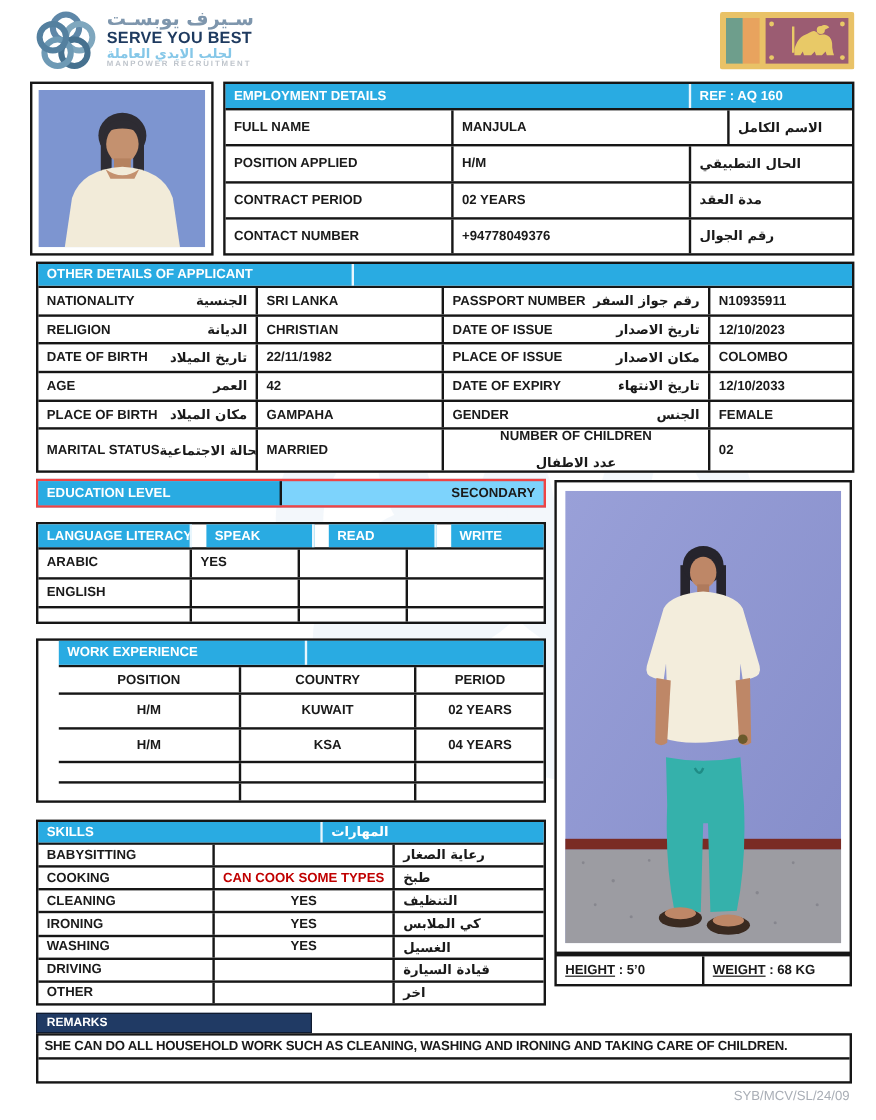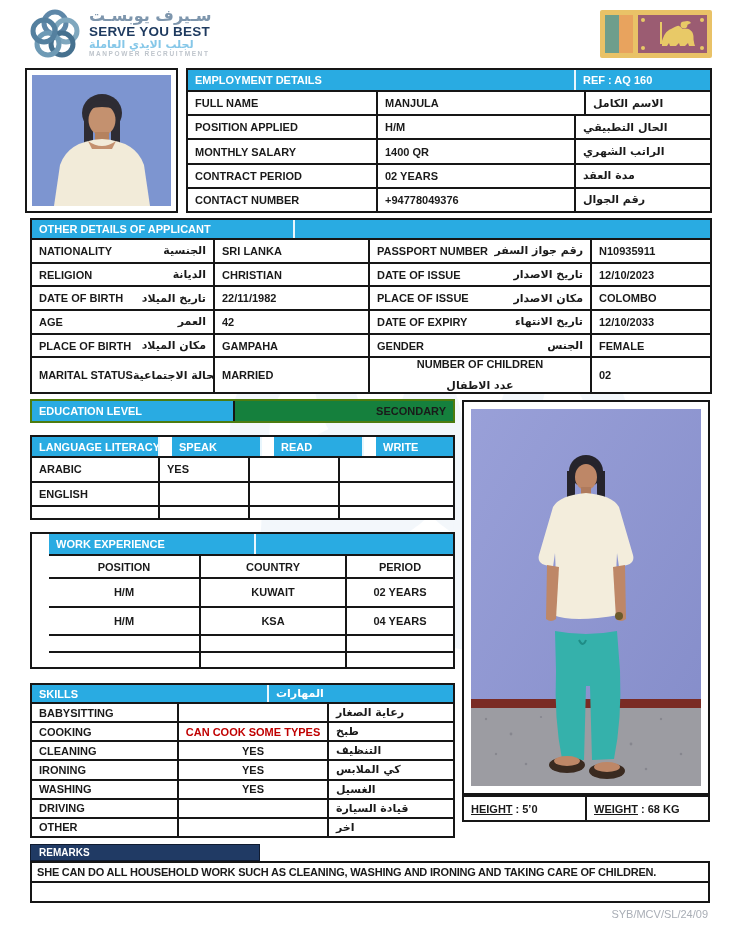--- a/index.html
+++ b/index.html
@@ -40,21 +40,21 @@
   .ls-en { color:#BFC5CC; font-size:6.5px; font-weight:bold; letter-spacing:1.6px; }
 
   .flag-box { position:absolute; left:600px; top:10px; width:112px; height:48px; }
 
   
   .photo-frame { position:absolute; border:2px solid #161616; background:#fff; padding:5px; }
   .photo-frame svg { display:block; }
 
   
   .edu { position:absolute; left:30px; top:399px; width:425px; height:24px;
-         border:2px solid #4d7c0f; display:flex; background:#15803d; }
+         border:2px solid #ef4444; display:flex; background:#7dd3fc; }
   .edu .bar-cell { width:203px; background:#29ABE2; color:#fff; font-size:11px; font-weight:bold;
                    display:flex; align-items:center; padding:0 7px; border-right:2px solid #161616; }
   .edu .val-cell { flex:1; display:flex; align-items:center; justify-content:flex-end;
                    padding:0 7px; font-size:11px; font-weight:bold; }
 
   
   .remarks-tab { position:absolute; left:30px; top:844px; width:230px; height:17px;
                  background:#203A64; color:#fff; font-size:10px; font-weight:bold;
                  display:flex; align-items:center; padding:0 8px; border:1px solid #101b30; }
   .remarks-box { position:absolute; left:30px; top:861px; width:680px; height:42px;
@@ -136,32 +136,27 @@
     </svg>
   </div>
 
   <div class="tbl" style="left:186px; top:68px; width:526px; height:145px;">
     <div class="trow head" style="height:22px;">
       <div class="tcell" style="width:388px;">EMPLOYMENT DETAILS</div>
       <div class="tcell" style="flex:1;">REF : AQ 160</div>
     </div>
     <div class="trow grow">
       <div class="tcell" style="width:190px;">FULL NAME</div>
-      <div class="tcell" style="width:208px;">MANJULA</div>
+      <div class="tcell" style="width:230px;">MANJULA</div>
       <div class="tcell right ar" style="flex:1;">الاسم الكامل</div>
     </div>
     <div class="trow grow">
       <div class="tcell" style="width:190px;">POSITION APPLIED</div>
       <div class="tcell" style="width:198px;">H/M</div>
       <div class="tcell right ar" style="flex:1;">الحال التطبيقي</div>
-    </div>
-    <div class="trow grow">
-      <div class="tcell" style="width:190px;">MONTHLY SALARY</div>
-      <div class="tcell" style="width:198px;">1400 QR</div>
-      <div class="tcell right ar" style="flex:1;">الراتب الشهري</div>
     </div>
     <div class="trow grow">
       <div class="tcell" style="width:190px;">CONTRACT PERIOD</div>
       <div class="tcell" style="width:198px;">02 YEARS</div>
       <div class="tcell right ar" style="flex:1;">مدة العقد</div>
     </div>
     <div class="trow grow">
       <div class="tcell" style="width:190px;">CONTACT NUMBER</div>
       <div class="tcell" style="width:198px;">+94778049376</div>
       <div class="tcell right ar" style="flex:1;">رقم الجوال</div>

